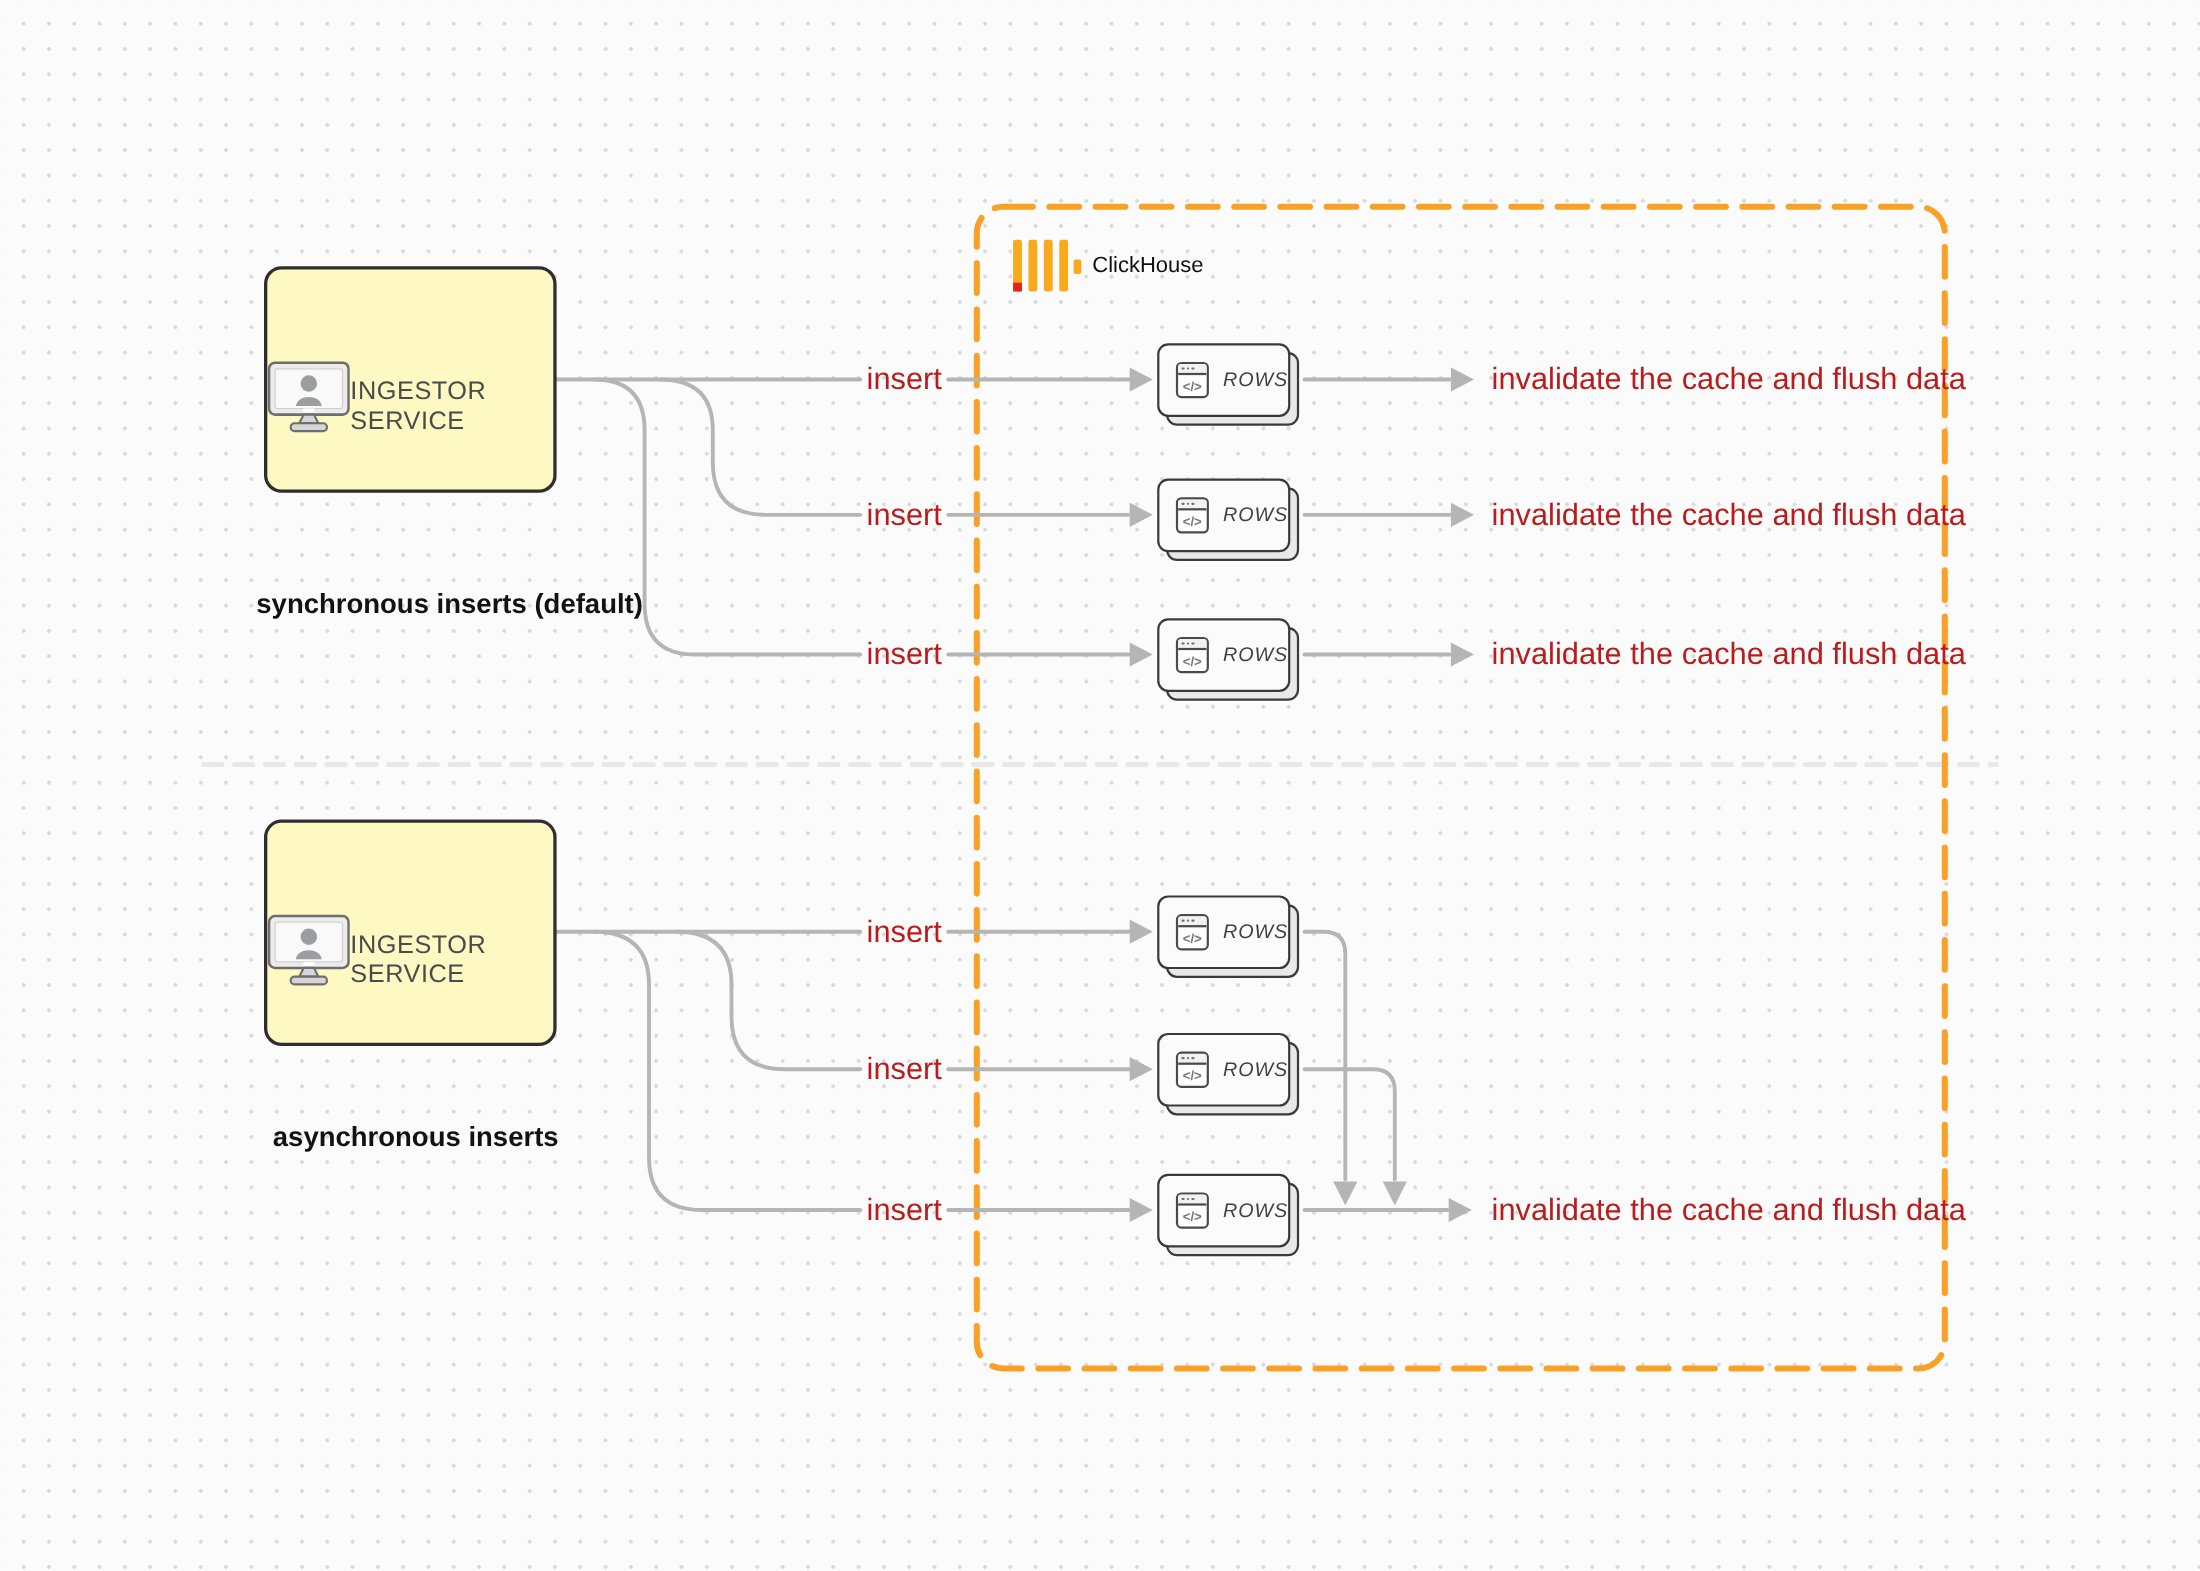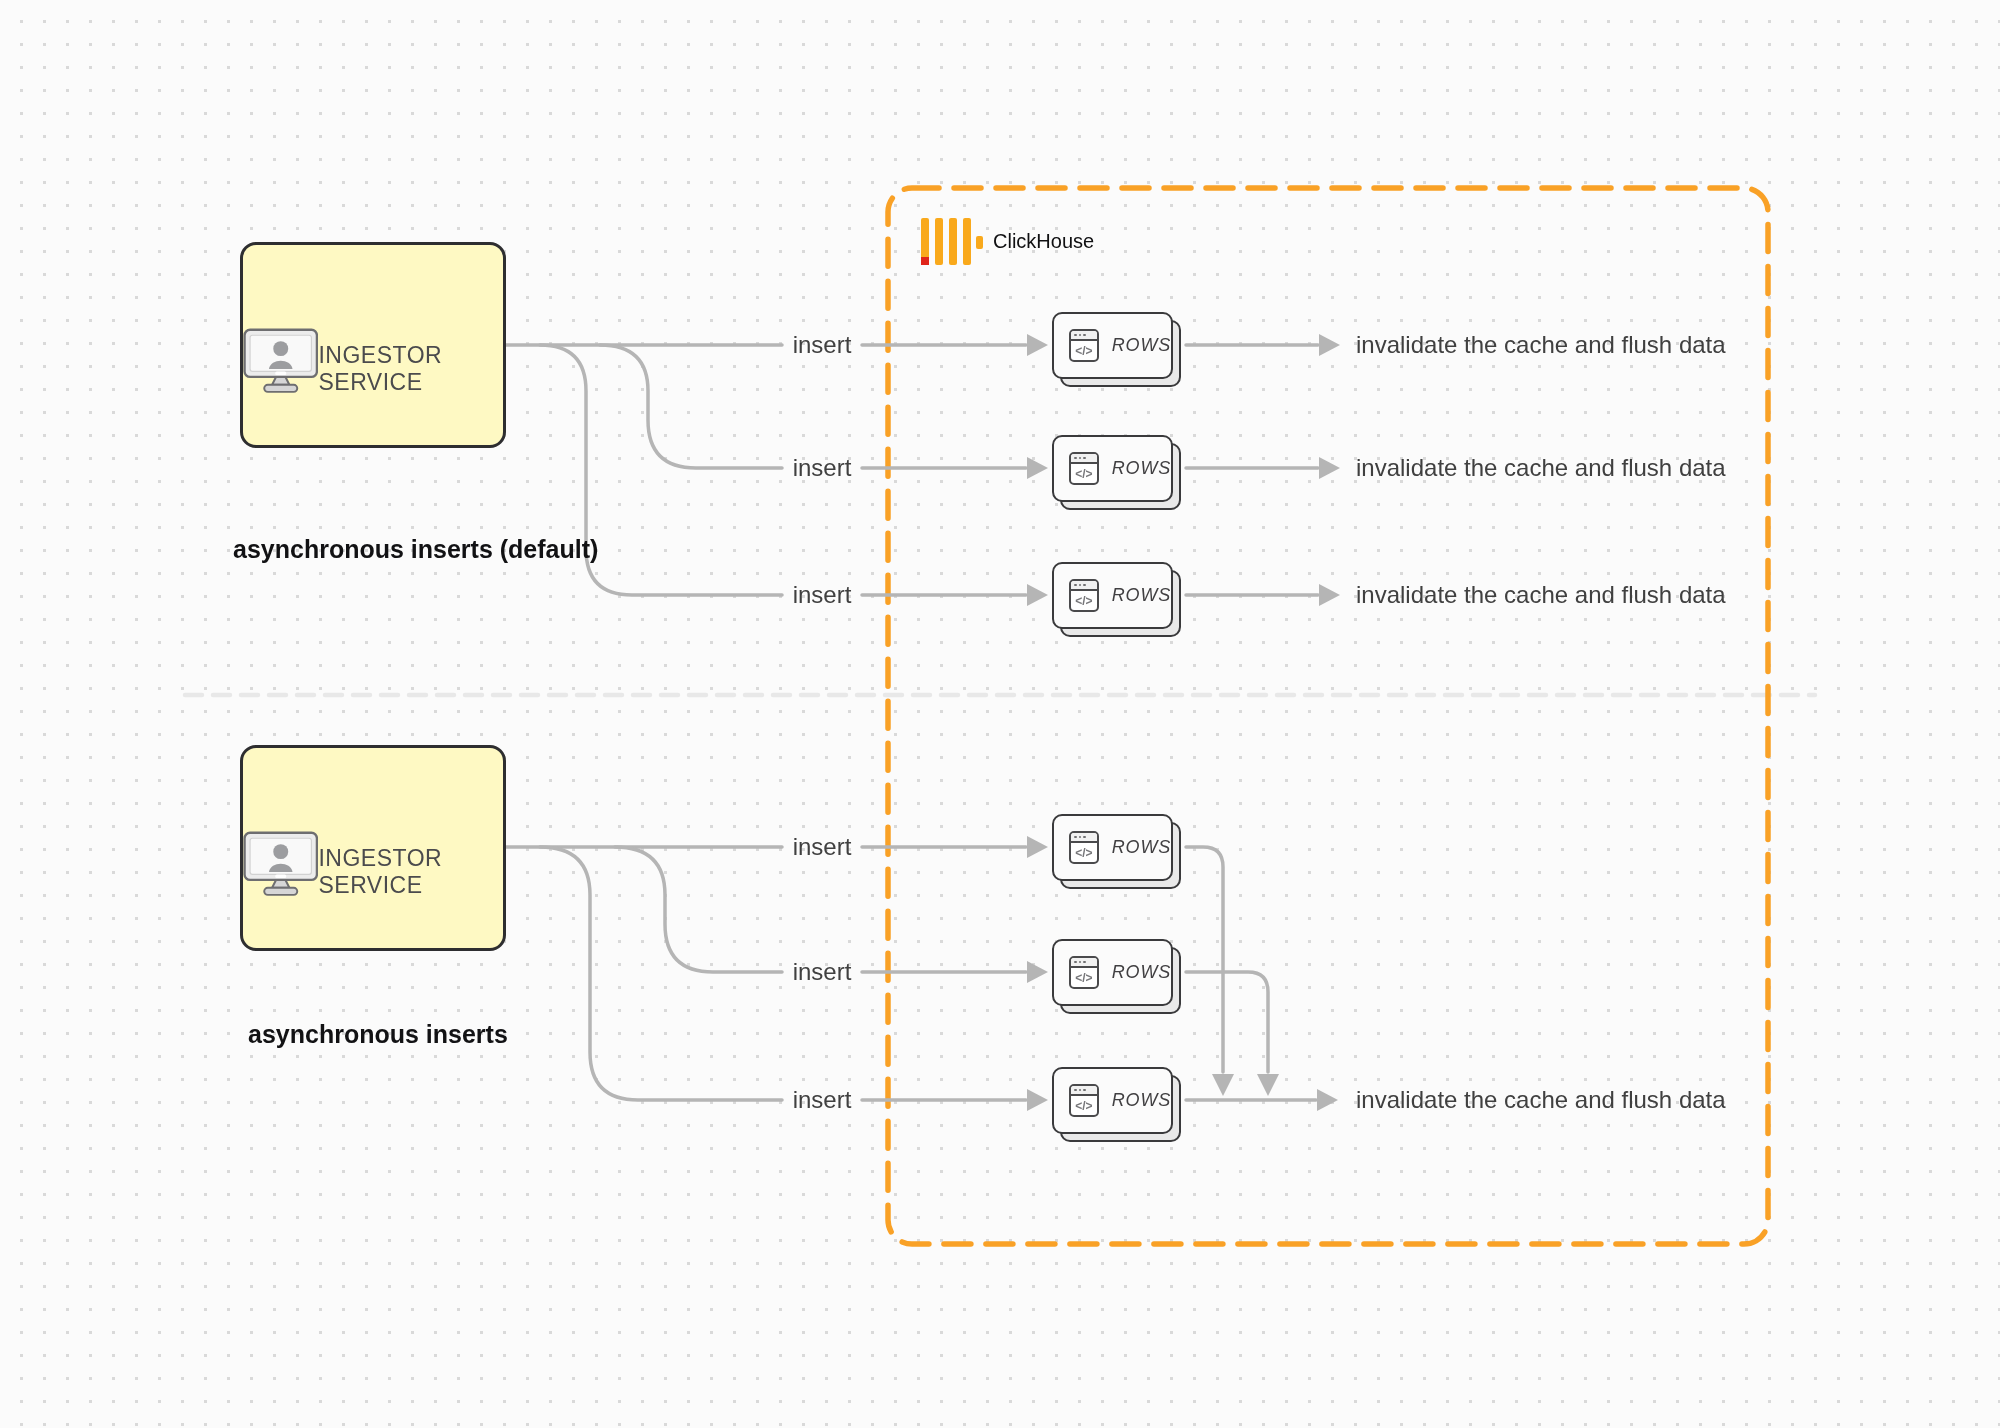--- a/index.html
+++ b/index.html
@@ -32,21 +32,21 @@
   }
 
   .caption{
     position:absolute;
     font-size:25px;font-weight:700;color:#121214;
     white-space:nowrap;
   }
 
   .txt{
     position:absolute;
-    font-size:24px;color:#404040;line-height:30px;
+    font-size:28px;color:#b91c1c;line-height:30px;
     white-space:nowrap;
   }
   .insert-lbl{width:120px;text-align:center;}
 
   .ch-title{
     position:absolute;
     font-size:20px;color:#101012;line-height:30px;
     white-space:nowrap;
   }
 
@@ -158,21 +158,21 @@
     <rect x="9" y="9" width="78" height="46" rx="3" fill="#f9f9f9" stroke="#d2d2d2" stroke-width="1.5"></rect>
     <circle cx="48" cy="26" r="9.5" fill="#9c9da0"></circle>
     <path d="M33,52 C35,38 61,38 63,52 Z" fill="#9c9da0"></path>
     <rect x="41" y="55" width="14" height="4.5" rx="2" fill="#ffffff"></rect>
     <path d="M42,62 L54,62 L59,72 L37,72 Z" fill="#d6d6d6" stroke="#6e6e70" stroke-width="2.5" stroke-linejoin="round"></path>
     <rect x="27" y="72" width="42" height="9" rx="4.5" fill="#d6d6d6" stroke="#6e6e70" stroke-width="2.5"></rect>
   </svg>
   <div class="svc-label">INGESTOR SERVICE</div>
 </div>
 
-<div class="caption" style="left:233px;top:535px;">asynchronous inserts (default)</div>
+<div class="caption" style="left:233px;top:535px;">synchronous inserts (default)</div>
 <div class="caption" style="left:248px;top:1020px;">asynchronous inserts</div>
 
 <span class="txt insert-lbl" style="left:762px;top:330px;">insert</span>
 <span class="txt insert-lbl" style="left:762px;top:453px;">insert</span>
 <span class="txt insert-lbl" style="left:762px;top:580px;">insert</span>
 <span class="txt insert-lbl" style="left:762px;top:832px;">insert</span>
 <span class="txt insert-lbl" style="left:762px;top:957px;">insert</span>
 <span class="txt insert-lbl" style="left:762px;top:1085px;">insert</span>
 
 <span class="txt" style="left:1356px;top:330px;">invalidate the cache and flush data</span>

